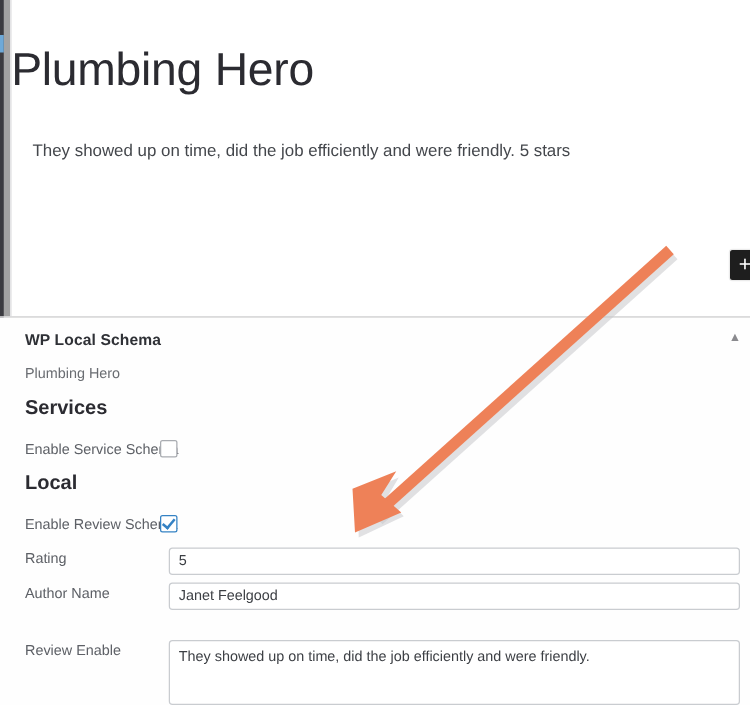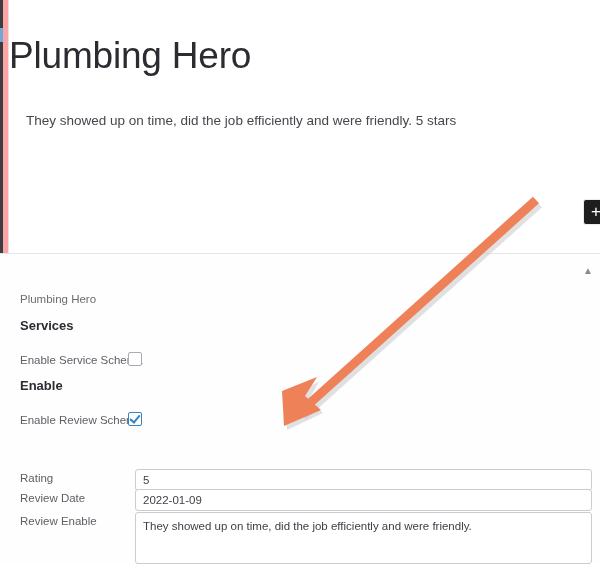--- a/index.html
+++ b/index.html
@@ -5,21 +5,21 @@
   html, body {
     margin: 0;
     padding: 0;
     background: #ffffff;
   }
   #screen {
     position: relative;
     width: 600px;
     height: 564px;
     overflow: hidden;
-    background: #fca5a5;
+    background: #a3a3a3;
     font-family: "Liberation Sans", sans-serif;
     -webkit-font-smoothing: antialiased;
   }
 
   
   .edge-dark {
     position: absolute;
     left: 0; top: 0;
     width: 3px; height: 564px;
     background: #3c3c41;
@@ -134,21 +134,21 @@
     position: absolute;
     left: 20px;
     top: 39px;
     font-size: 11.5px;
     color: #6a6d72;
     white-space: nowrap;
   }
   .section-head {
     position: absolute;
     left: 20px;
-    font-size: 13px;
+    font-size: 16px;
     font-weight: bold;
     color: #2b2b31;
     white-space: nowrap;
   }
   .sec-services { top: 64px; }
   .sec-review   { top: 124px; }
 
   .cb-row {
     position: absolute;
     left: 20px;
@@ -214,21 +214,21 @@
     background: #ffffff;
     border: 1px solid #c9ccd0;
     border-radius: 3px;
     box-sizing: border-box;
     font-family: "Liberation Sans", sans-serif;
     font-size: 11.5px;
     color: #3c3f44;
     padding: 0 7px;
     outline: none;
   }
-  .row-rating { top: 184px; margin-top: 31px; }
+  .row-rating { top: 184px; }
   .row-author { top: 212px; }
   .row-date   { top: 235px; }
 
   .row-content {
     position: absolute;
     left: 20px;
     top: 258px;
     width: 572px;
   }
   .field-textarea {
@@ -272,45 +272,46 @@
     <div class="page-title">Plumbing Hero</div>
     <div class="review-body">They showed up on time, did the job efficiently and were friendly. 5 stars</div>
   </div>
 
   <div class="add-block-btn">+</div>
 
   <div class="panel-divider"></div>
 
   <div class="panel">
 
+    <div class="panel-header">WP Local Schema</div>
     <div class="panel-collapse">▲</div>
     <div class="panel-subtitle">Plumbing Hero</div>
 
     <div class="section-head sec-services">Services</div>
     <div class="cb-row cb-row-services">
       <span class="cb-label">Enable Service Schema</span>
       <span class="cb-box"></span>
     </div>
 
-    <div class="section-head sec-review">Enable</div>
+    <div class="section-head sec-review">Local</div>
     <div class="cb-row cb-row-review">
       <span class="cb-label">Enable Review Schema</span>
       <span class="cb-box checked"></span>
     </div>
 
     <div class="field-row row-rating">
       <span class="field-label">Rating</span>
       <input class="field-input" type="text" value="5" style="">
     </div>
 
-
-    <div class="field-row row-date">
-      <span class="field-label">Review Date</span>
-      <input class="field-input" type="text" value="2022-01-09" style="">
-    </div>
+    <div class="field-row row-author">
+      <span class="field-label">Author Name</span>
+      <input class="field-input" type="text" value="Janet Feelgood" style="">
+    </div>
+
 
     <div class="row-content">
       <span class="field-label">Review Enable</span>
       <textarea class="field-textarea" style="">They showed up on time, did the job efficiently and were friendly.</textarea>
     </div>
   </div>
 
   <svg class="annot-arrow" viewBox="0 0 600 564" xmlns="http://www.w3.org/2000/svg">
     <g transform="translate(3,4)">
       <line id="arrow-shaft-shadow" x1="536" y1="200" x2="300" y2="412" stroke="#c9c9cc" stroke-width="9" stroke-linecap="butt" opacity="0.55"></line>

